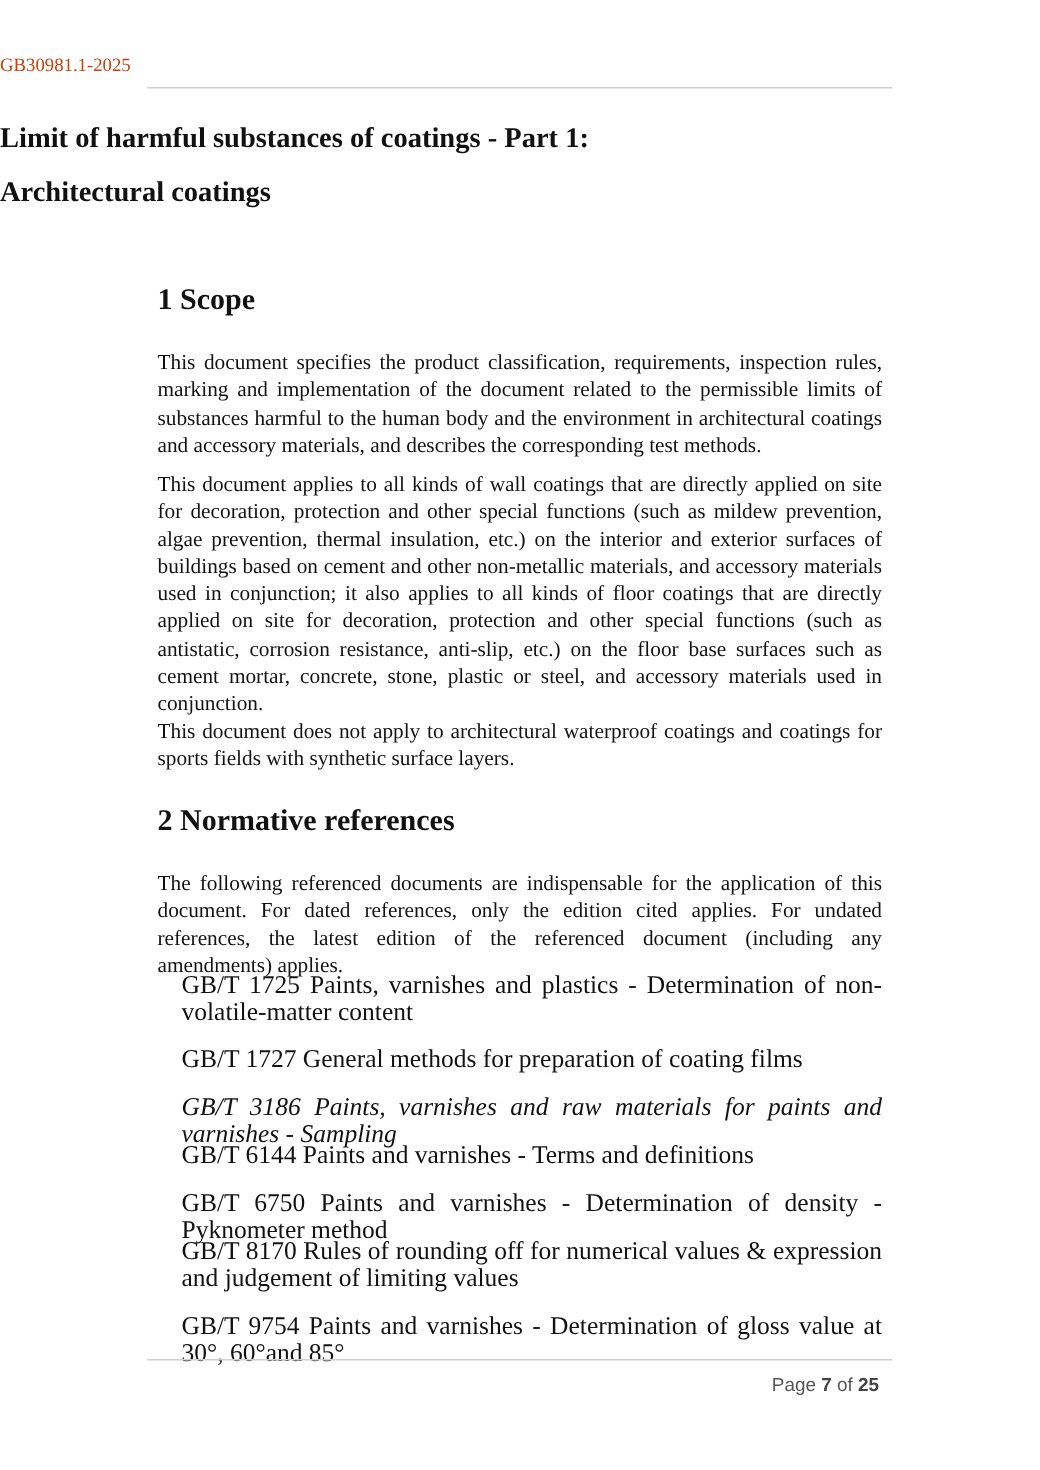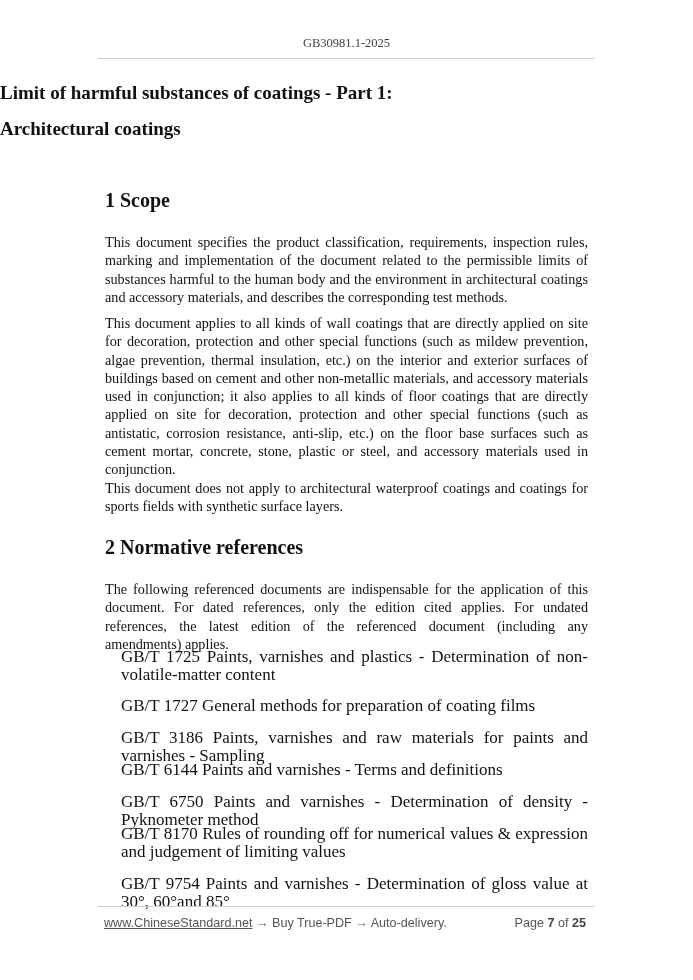--- a/index.html
+++ b/index.html
@@ -1,19 +1,19 @@
 <!DOCTYPE html>
 <html><head>
 <meta charset="utf-8">
 <style>
   html, body { margin: 0; padding: 0; background: #ffffff; }
   body { width: 693px; height: 980px; position: relative; overflow: hidden;
          font-family: "Liberation Serif", "DejaVu Serif", serif; color: #111; }
-  .header-code { position: absolute; top: 36px; left: 0; width: 693px; text-align: center;
-                 font-size: 12.5px; color: #404040; }
+  .header-code { position: absolute; top: 36px; left: 0; width: 693px; text-align: left;
+                 font-size: 12.5px; color: #c2410c; }
   .rule { position: absolute; left: 98px; width: 497px; height: 1px; background: #cfcfcf; }
   .rule.top { top: 58px; }
   .rule.bottom { top: 906px; }
   .title { position: absolute; left: 0; width: 693px; text-align: left; font-weight: bold;
            font-size: 19px; }
   .title.l1 { top: 82px; }
   .title.l2 { top: 118px; }
   .h2 { position: absolute; left: 105px; font-weight: bold; font-size: 20px; font-family: Liberation Serif, serif; }
   .p { position: absolute; left: 105px; width: 483px; font-size: 14.2px; line-height: 18.3px;
        text-align: justify; }
@@ -38,30 +38,27 @@
 <div class="h2" style="top:189px;">1 Scope</div>
 <div class="p" style="top:233px;">This document specifies the product classification, requirements, inspection rules, marking and implementation of the document related to the permissible limits of substances harmful to the human body and the environment in architectural coatings and accessory materials, and describes the corresponding test methods.</div>
 <div class="p" style="top:314px;">This document applies to all kinds of wall coatings that are directly applied on site for decoration, protection and other special functions (such as mildew prevention, algae prevention, thermal insulation, etc.) on the interior and exterior surfaces of buildings based on cement and other non-metallic materials, and accessory materials used in conjunction; it also applies to all kinds of floor coatings that are directly applied on site for decoration, protection and other special functions (such as antistatic, corrosion resistance, anti-slip, etc.) on the floor base surfaces such as cement mortar, concrete, stone, plastic or steel, and accessory materials used in conjunction.</div>
 <div class="p" style="top:479px;">This document does not apply to architectural waterproof coatings and coatings for sports fields with synthetic surface layers.</div>
 
 <div class="h2" style="top:536px;">2 Normative references</div>
 <div class="p" style="top:580px;">The following referenced documents are indispensable for the application of this document. For dated references, only the edition cited applies. For undated references, the latest edition of the referenced document (including any amendments) applies.</div>
 
 <div class="ref" style="top:648px;">GB/T 1725 Paints, varnishes and plastics - Determination of non-volatile-matter content</div>
 <div class="ref" style="top:697px;">GB/T 1727 General methods for preparation of coating films</div>
-<div class="ref" style="top:729px;">GB/T 3186 Paints, varnishes and raw materials for paints and varnishes - Sampling</div>
+<div class="ref" style="top:729px;font-style:italic;">GB/T 3186 Paints, varnishes and raw materials for paints and varnishes - Sampling</div>
 <div class="ref" style="top:761px;">GB/T 6144 Paints and varnishes - Terms and definitions</div>
 <div class="ref" style="top:793px;">GB/T 6750 Paints and varnishes - Determination of density - Pyknometer method</div>
 <div class="ref" style="top:825px;">GB/T 8170 Rules of rounding off for numerical values &amp; expression and judgement of limiting values</div>
 <div class="ref" style="top:875px;">GB/T 9754 Paints and varnishes - Determination of gloss value at 30°, 60°and 85°</div>
 
 <div class="rule bottom"></div>
 <div class="footer">
-  <span class="left">
-    <a class="link">www.ChineseStandard.net</a><span> → Buy True-PDF → Auto-delivery.</span>
-  </span>
   <span class="right">
     <span>Page</span>
     <b>7</b>
     <span>of</span>
     <b>25</b>
   </span>
 </div>
 
 </body></html>

